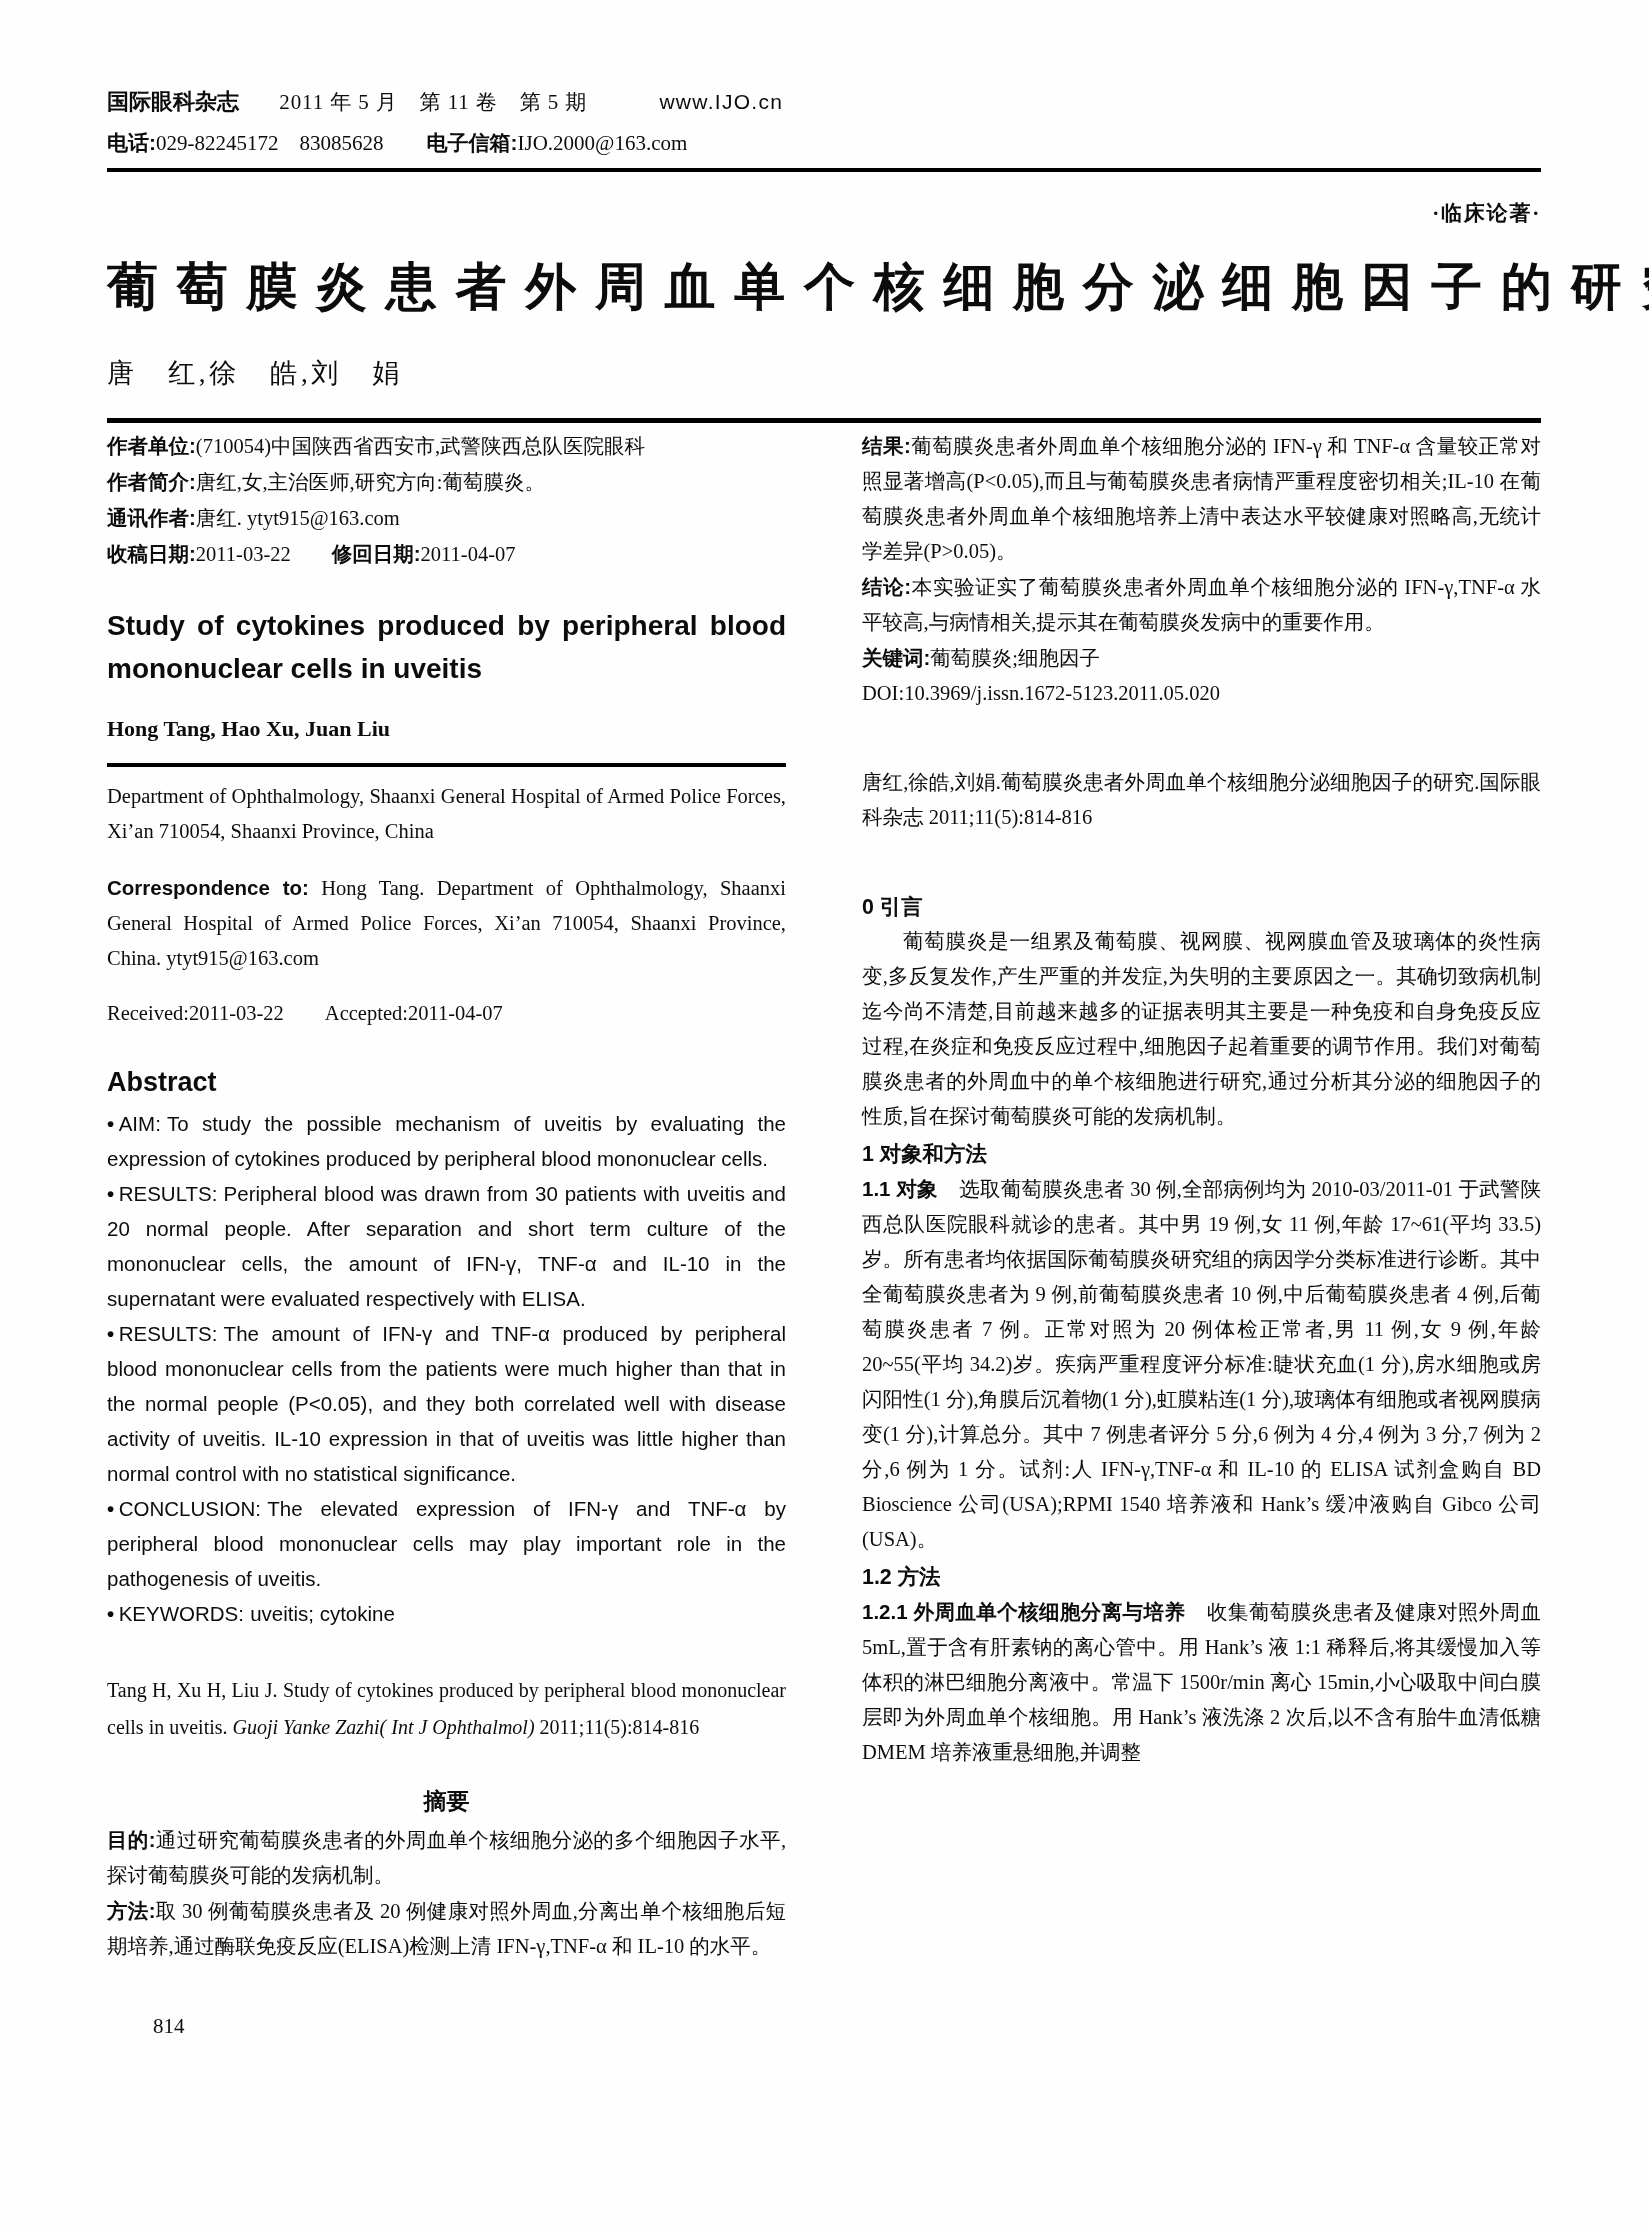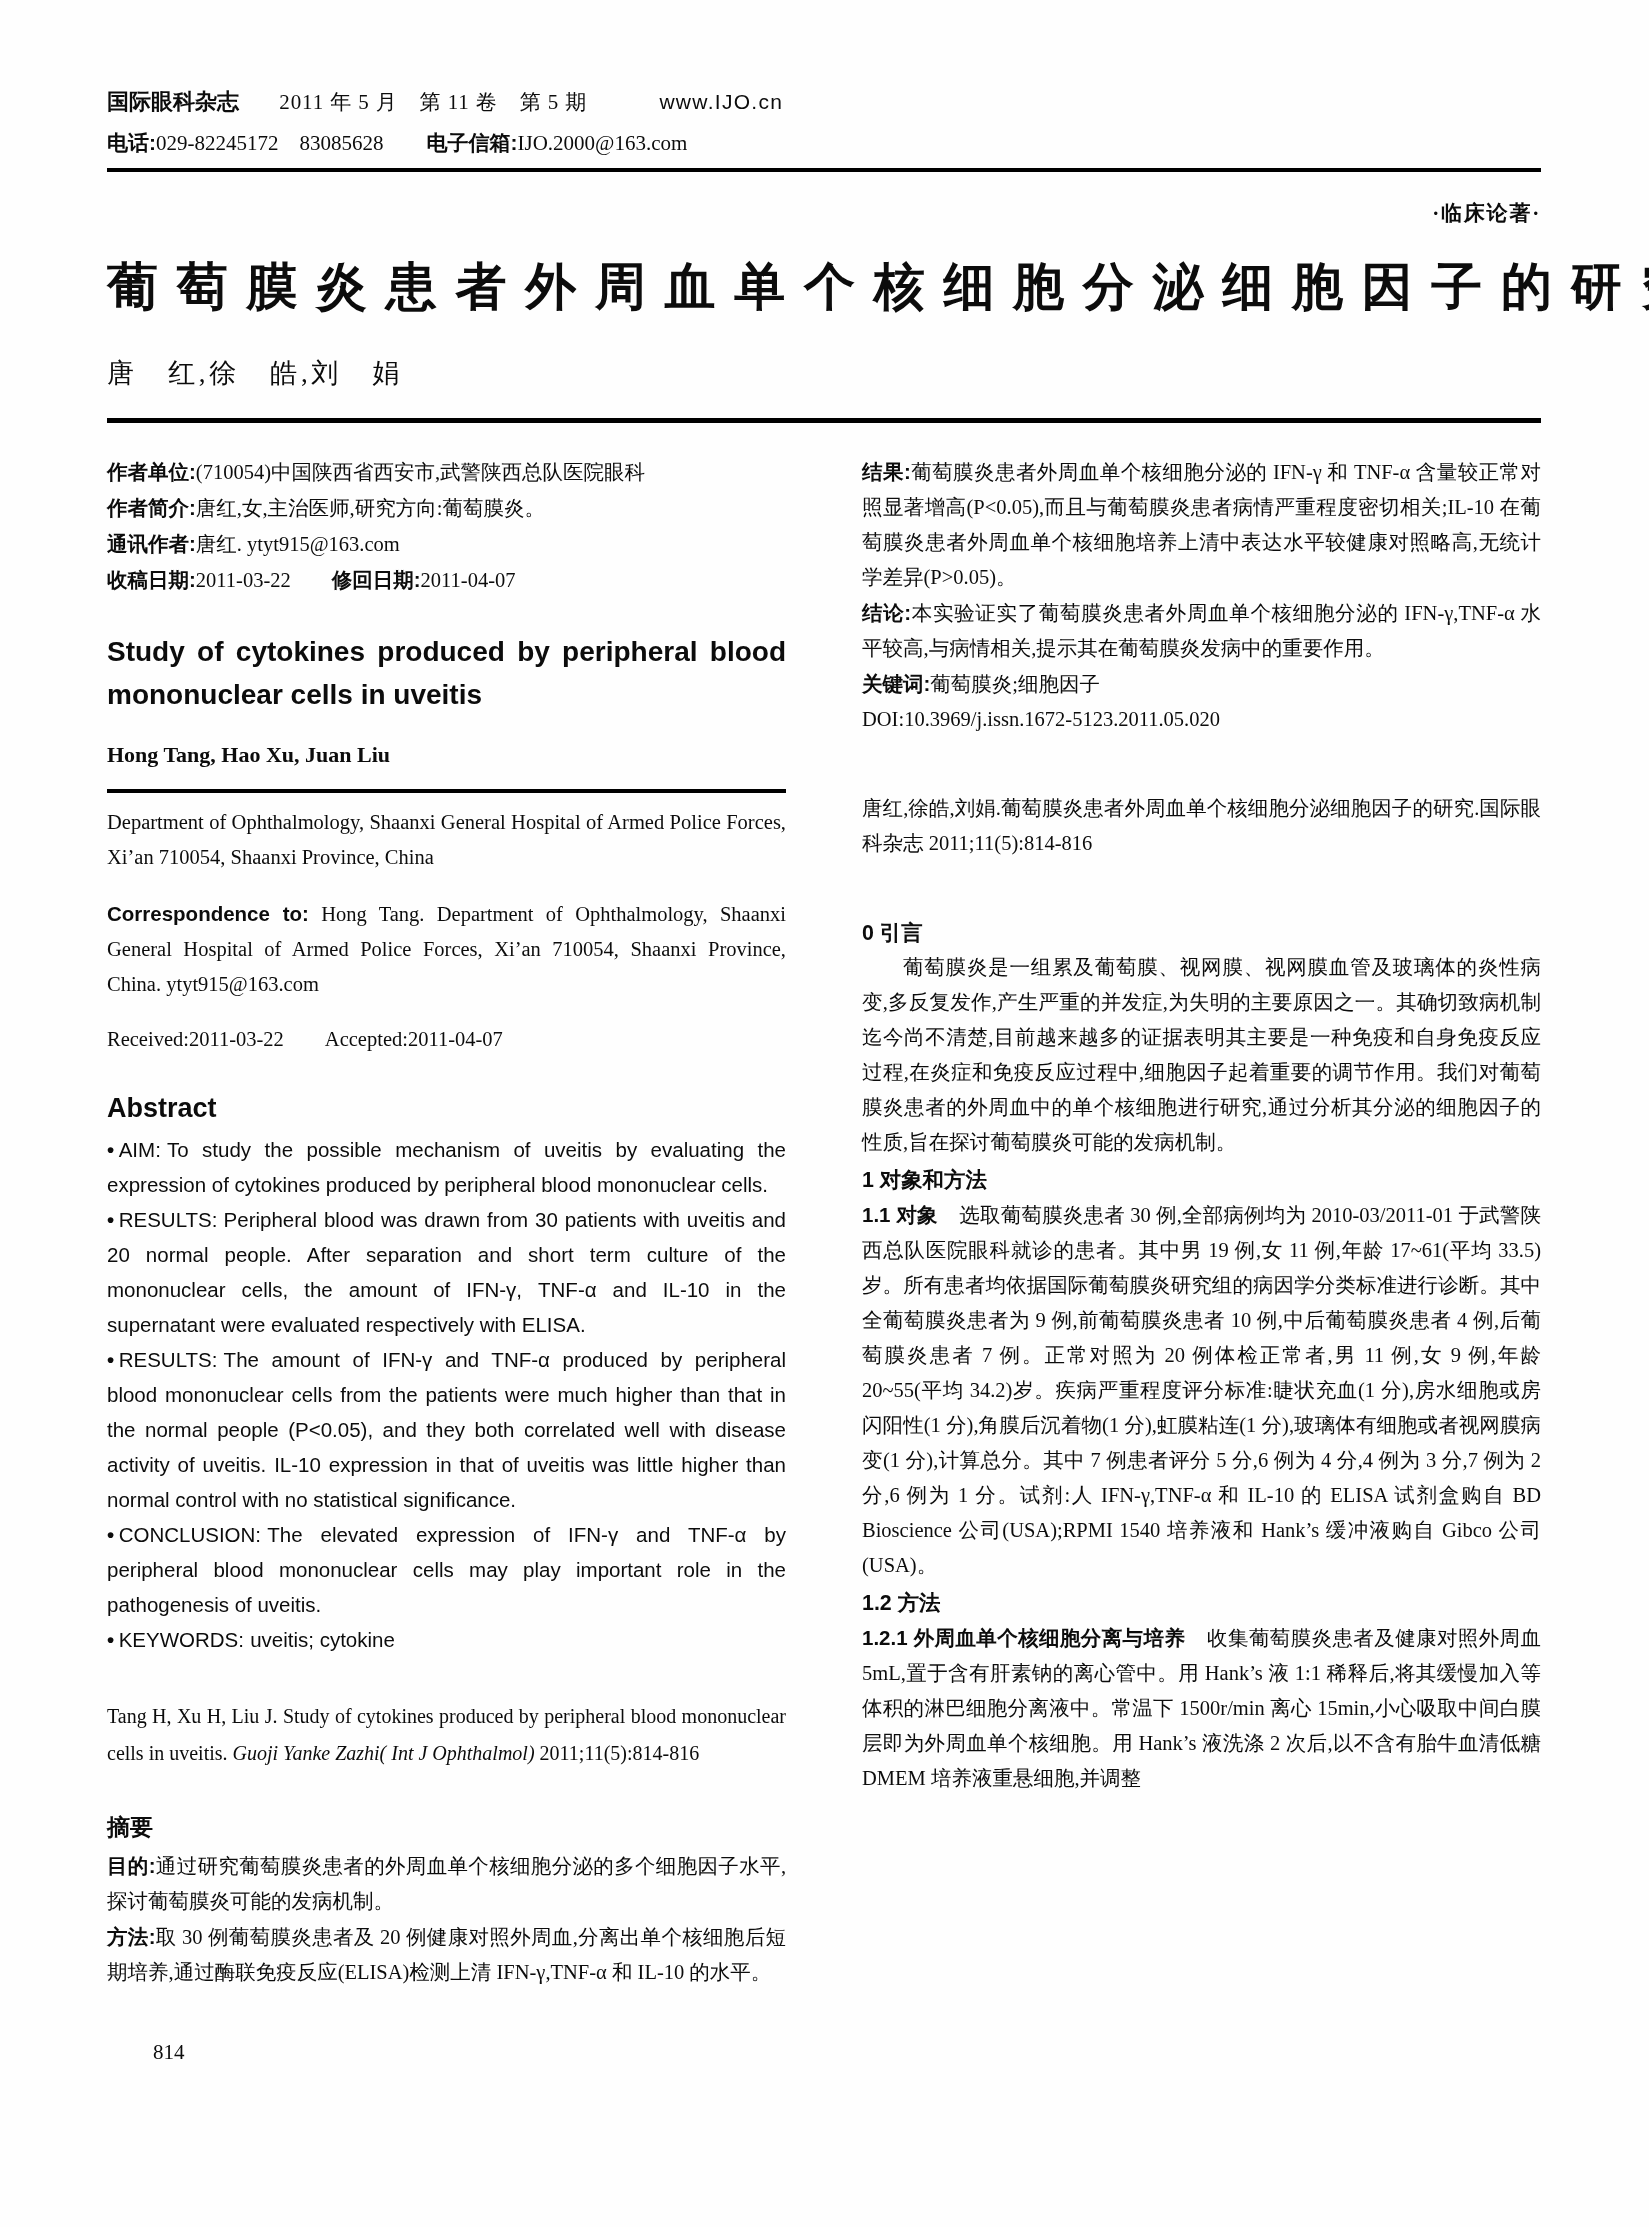--- a/index.html
+++ b/index.html
@@ -26,42 +26,42 @@
   .h-gap{display:inline-block;width:43px;}
   .rule{background:#000;}
   .rule-header{height:4px;margin-top:11.6px;}
 
   .article-type{text-align:right;font-size:21px;font-weight:700;margin-top:27px;letter-spacing:1.8px;}
 
   .title-cn{font-size:51px;font-weight:700;letter-spacing:18.7px;margin:26px 0 0 0;white-space:nowrap;}
   .authors-cn{font-size:27px;margin-top:33px;letter-spacing:3.6px;}
   .rule-full{height:4.5px;margin-top:27px;}
 
-  .columns{display:flex;gap:76px;margin-top:31px;}
+  .columns{display:flex;gap:76px;margin-top:5px;}
   .col{width:692px;}
 
   .para{font-size:20.5px;line-height:35px;text-align:justify;margin:0;}
   .run-label{font-family:"Liberation Sans","DejaVu Sans",sans-serif;font-weight:700;}
   .wide-gap{display:inline-block;width:41px;}
   .small-gap{display:inline-block;width:21.4px;}
 
   .en-title{font-size:28px;line-height:43px;font-weight:700;margin:32px 0 0 0;text-align:justify;}
   .en-authors{font-size:22px;font-weight:700;margin-top:26px;}
   .rule-col{height:3.6px;margin-top:21.4px;}
   .affil{margin-top:12.5px;font-size:20.5px;line-height:35px;text-align:justify;}
 
   .abstract-h{font-size:27px;font-weight:700;margin:36px 0 8px 0;}
   .abs-p{font-size:20.5px;line-height:35px;text-align:justify;margin:0;font-family:"Liberation Sans","DejaVu Sans",sans-serif;}
   .abs-bullet{font-weight:700;margin-right:4.5px;}
   .abs-label{font-weight:400;margin-right:6.2px;}
 
   .cite-en{margin-top:41px;font-size:20px;line-height:37px;text-align:justify;}
   .ital{font-style:italic;}
 
-  .zhaiyao-h{font-size:23px;margin:40px 0 4.5px 0;}
+  .zhaiyao-h{font-size:23px;margin:40px 0 4.5px 0;text-align:center;}
   .page-num{margin-top:50px;margin-left:46px;font-size:21px;}
 
   .sec-h{font-size:21.4px;margin:4.5px 0 3.6px 0;}
   .cite-cn{margin-top:54px;}
   .intro-gap{margin-top:57px;}
   .indent2{text-indent:41px;}
 </style>
 </head>
 <body>
 

